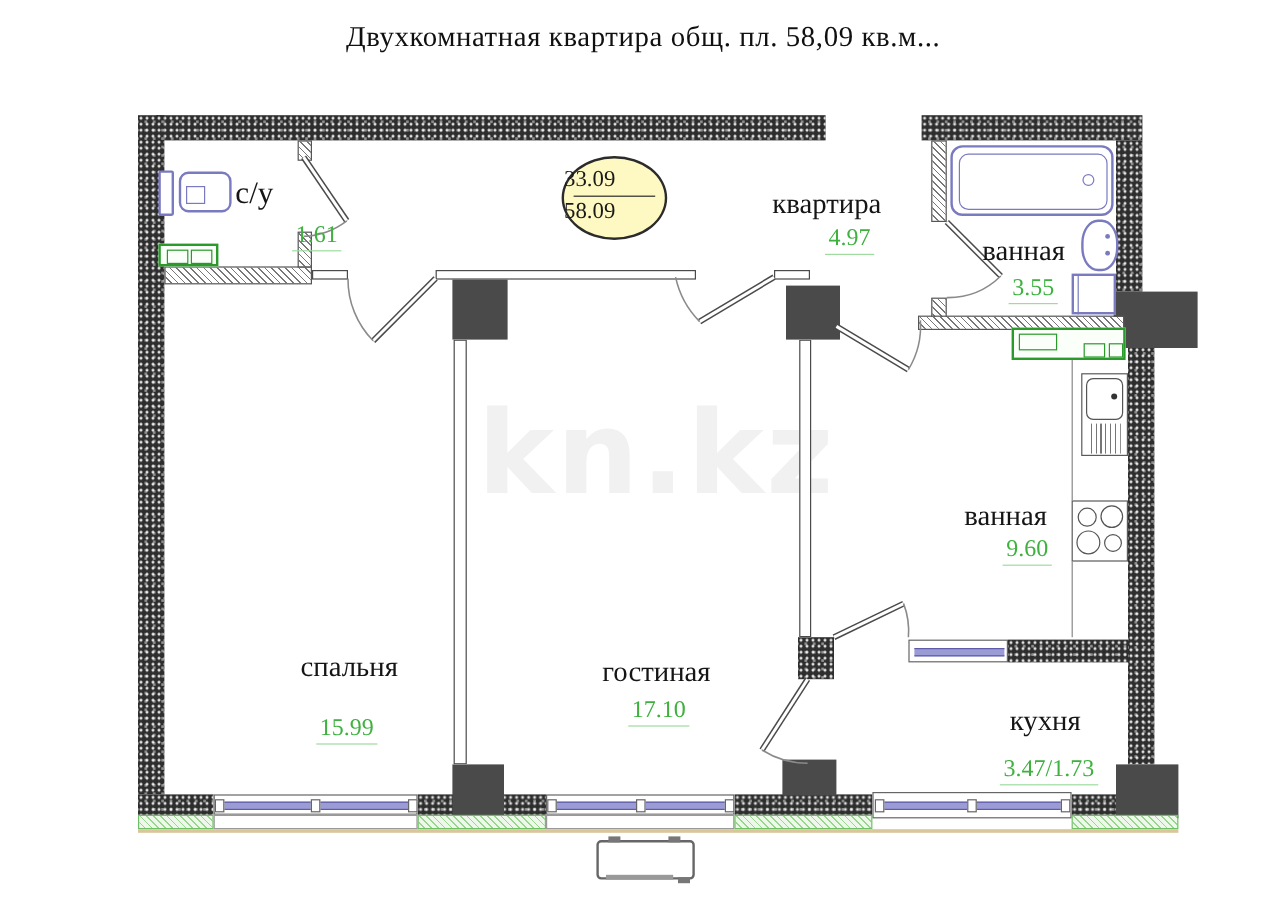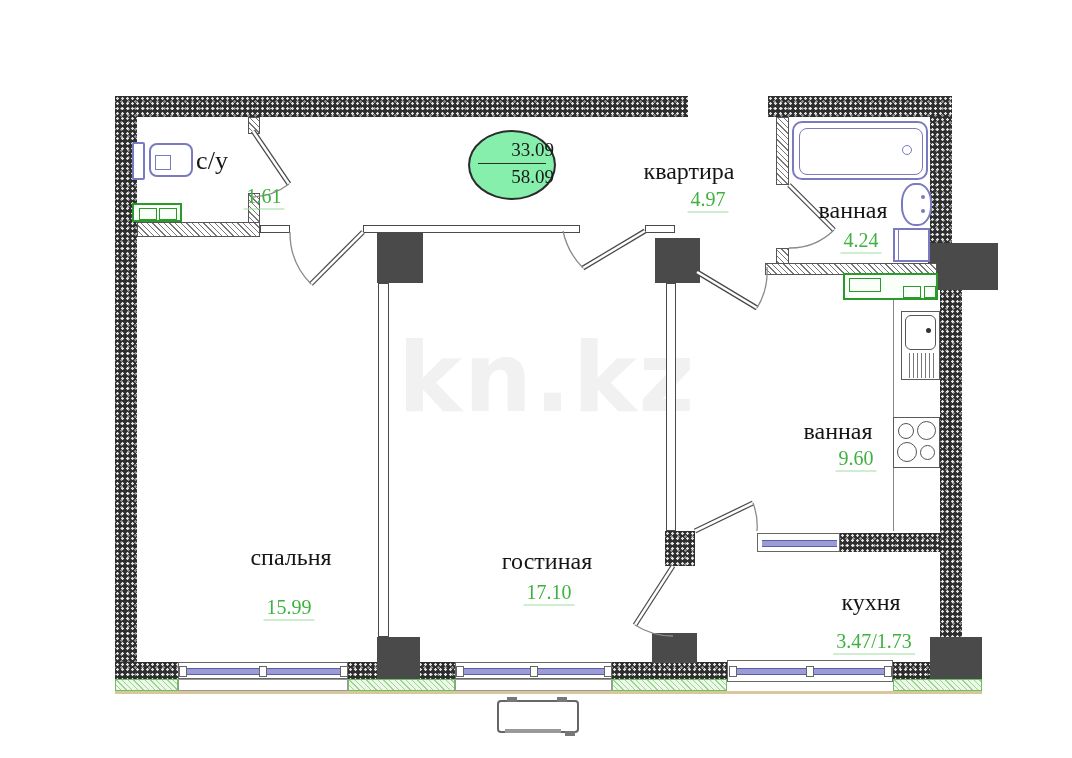--- a/index.html
+++ b/index.html
@@ -25,32 +25,33 @@
   .mullion{background:#fff;border:1px solid #666;box-sizing:border-box;}
   .subband{background:#fff;border:1px solid #999;box-sizing:border-box;}
   .tanline{background:#d9c69b;}
   .bluefix{border:2px solid #7a7ac0;background:#fff;box-sizing:border-box;}
   .greenfix{border:2px solid #2a9a2a;background:#fbfffa;box-sizing:border-box;}
   .grayfix{border:2px solid #5a5a5a;background:#fff;box-sizing:border-box;}
   .label{color:#151515;font-size:24px;white-space:nowrap;transform:translate(-50%,-50%);}
   .area{color:#3eb13e;font-size:20px;white-space:nowrap;transform:translate(-50%,-50%);
         border-bottom:1px solid #9fdb9f;padding:0 3px 1px 3px;}
   .title{width:100%;text-align:center;top:18px;font-size:24px;color:#101010;letter-spacing:.5px;}
-  .stamp{border:2px solid #2b2b2b;border-radius:50%;text-align:right;background:#86efac;}
+  .stamp{border:2px solid #2b2b2b;border-radius:50%;text-align:left;background:#fef9c3;}
   .stamp .num{font-size:19px;color:#1a1a1a;line-height:1.25;}
   .stamp .bar{height:1px;background:#2b2b2b;margin:1px 8px;}
   .watermark{font-family:"DejaVu Sans","Liberation Sans",sans-serif;font-weight:bold;
              font-size:96px;color:#f1f1f1;letter-spacing:2px;}
   svg.doors{position:absolute;left:0;top:0;pointer-events:none;}
 </style>
 </head>
 <body>
 
 <div class="page">
 
+  <div class="abs title">Двухкомнатная квартира общ. пл. 58,09 кв.м...</div>
 
   <div class="abs watermark" style="left:398px;top:322px;">kn.kz</div>
 
   <div class="abs stipple" style="left:130px;top:96px;width:558px;height:21px;"></div>
   <div class="abs stipple" style="left:768px;top:96px;width:184px;height:21px;"></div>
   <div class="abs stipple" style="left:115px;top:96px;width:22px;height:566px;"></div>
   <div class="abs stipple" style="left:930px;top:117px;width:22px;height:126px;"></div>
   <div class="abs stipple" style="left:940px;top:289px;width:22px;height:348px;"></div>
 
   <div class="abs stipple" style="left:115px;top:662px;width:63px;height:17px;"></div>
@@ -196,21 +197,21 @@
     <div class="num">58.09</div>
   </div>
 
   <div class="abs label" style="left:212px;top:161px;font-size:26px;">с/у</div>
   <div class="abs area" style="left:221px;top:197px;margin-left:43px;">1.61</div>
 
   <div class="abs label" style="left:689px;top:171px;">квартира</div>
   <div class="abs area" style="left:708px;top:200px;">4.97</div>
 
   <div class="abs label" style="left:853px;top:210px;">ванная</div>
-  <div class="abs area" style="left:861px;top:241px;">4.24</div>
+  <div class="abs area" style="left:861px;top:241px;">3.55</div>
 
   <div class="abs label" style="left:838px;top:431px;">ванная</div>
   <div class="abs area" style="left:856px;top:459px;">9.60</div>
 
   <div class="abs label" style="left:291px;top:557px;">спальня</div>
   <div class="abs area" style="left:289px;top:608px;">15.99</div>
 
   <div class="abs label" style="left:547px;top:561px;">гостиная</div>
   <div class="abs area" style="left:549px;top:593px;">17.10</div>
 

